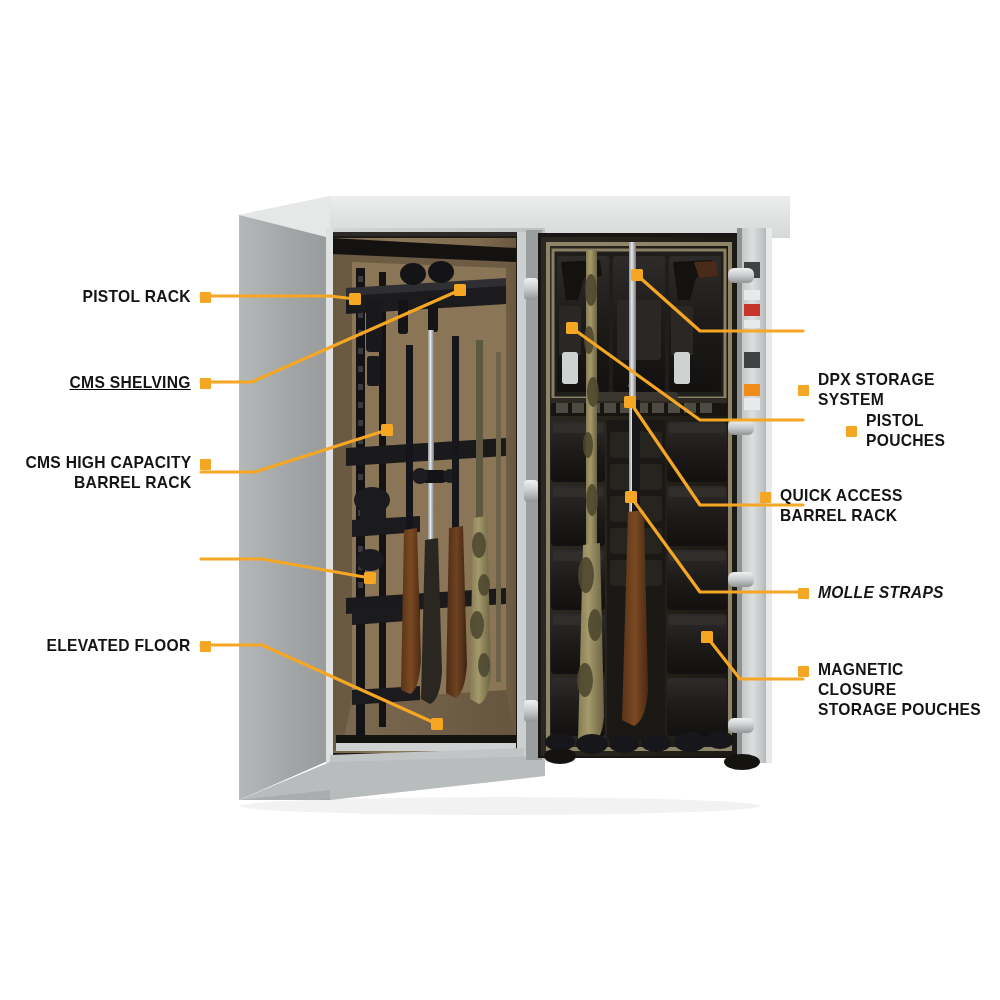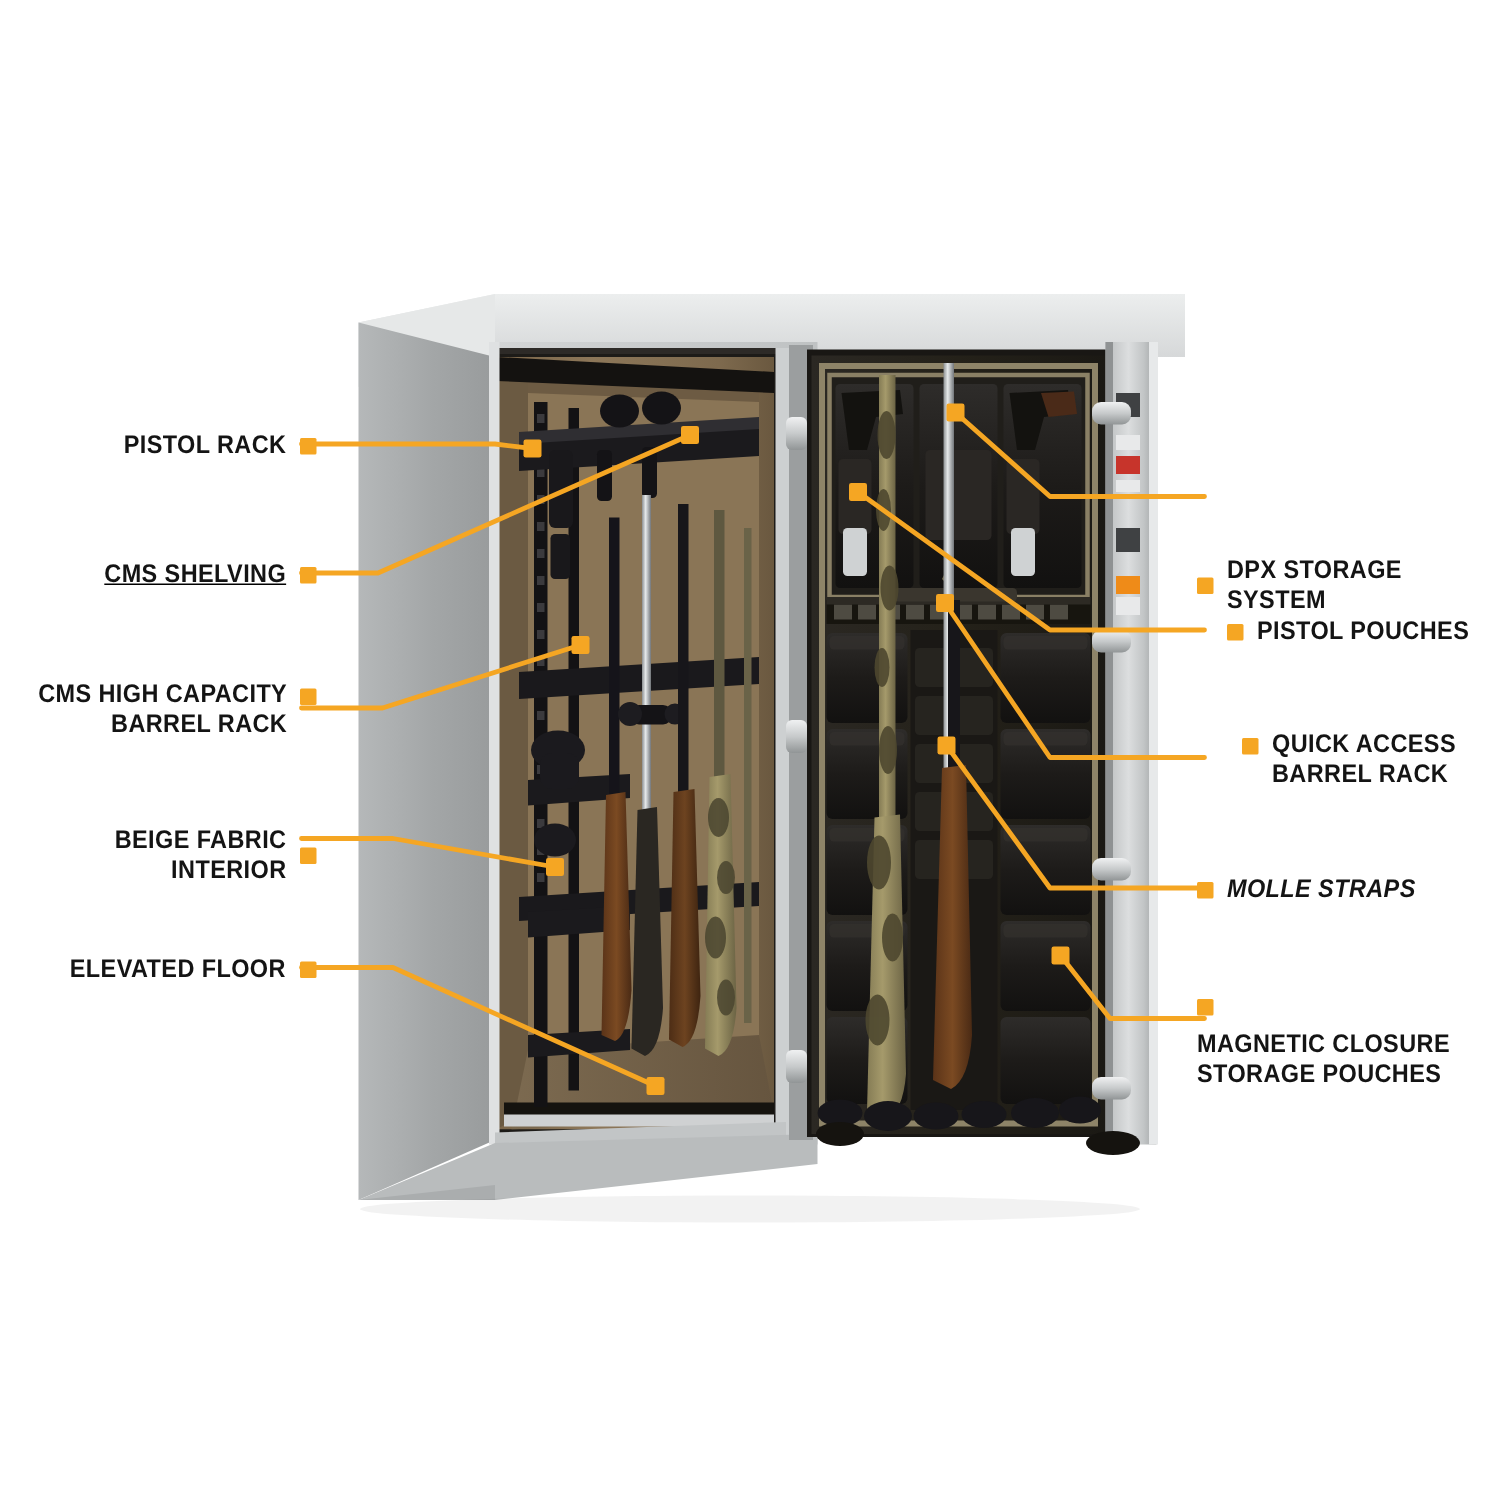--- a/index.html
+++ b/index.html
@@ -416,45 +416,41 @@
   </div>
   <div class="callout left" style="right:789px;top:373px;text-decoration:underline;">
     <span class="txt" style="color: rgb(20, 20, 20);">CMS SHELVING</span>
     <span class="marker" style="background: rgb(245, 166, 35);"></span>
   </div>
   <div class="callout left" style="right:789px;top:453px;justify-content:center;">
     <span class="txt" style="color: rgb(20, 20, 20);">CMS HIGH CAPACITY
 BARREL RACK</span>
     <span class="marker" style="align-self: flex-start; margin-top: 6px; background: rgb(245, 166, 35);"></span>
   </div>
-  <div class="callout left" style="right:789px;top:550px;">
-    <span class="txt" style="color: rgb(20, 20, 20);">BEIGE FABRIC INTERIOR</span>
-    <span class="marker" style="background: rgb(245, 166, 35);"></span>
-  </div>
   <div class="callout left" style="right:789px;top:636px;">
     <span class="txt" style="color: rgb(20, 20, 20);">ELEVATED FLOOR</span>
     <span class="marker" style="background: rgb(245, 166, 35);"></span>
   </div>
 
   <div class="callout right" style="left:798px;top:322px;margin-top:48px;">
     <span class="marker" style="background: rgb(245, 166, 35);"></span>
     <span class="txt" style="color: rgb(20, 20, 20);">DPX STORAGE SYSTEM</span>
   </div>
-  <div class="callout right" style="left:818px;top:411px;">
+  <div class="callout right" style="left:846px;top:411px;">
     <span class="marker" style="background: rgb(245, 166, 35);"></span>
     <span class="txt" style="color: rgb(20, 20, 20);">PISTOL POUCHES</span>
   </div>
-  <div class="callout right" style="left:828px;top:486px;">
+  <div class="callout right" style="left:760px;top:486px;">
     <span class="marker" style="align-self: flex-start; margin-top: 6px; background: rgb(245, 166, 35);"></span>
     <span class="txt" style="color: rgb(20, 20, 20);">QUICK ACCESS
 BARREL RACK</span>
   </div>
   <div class="callout right" style="left:798px;top:583px;font-style:italic;">
     <span class="marker" style="background: rgb(245, 166, 35);"></span>
     <span class="txt" style="color: rgb(20, 20, 20);">MOLLE STRAPS</span>
   </div>
-  <div class="callout right" style="left:798px;top:660px;flex-direction:column;">
+  <div class="callout right" style="left:798px;top:660px;">
     <span class="marker" style="align-self: flex-start; margin-top: 6px; background: rgb(245, 166, 35);"></span>
     <span class="txt" style="color: rgb(20, 20, 20);">MAGNETIC CLOSURE
 STORAGE POUCHES</span>
   </div>
 
 </div>
 
 </body></html>

